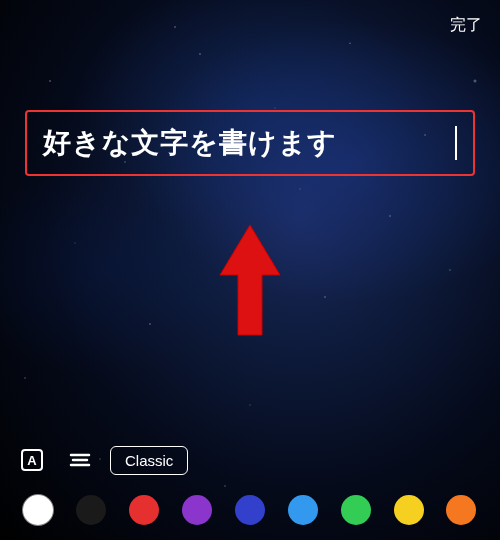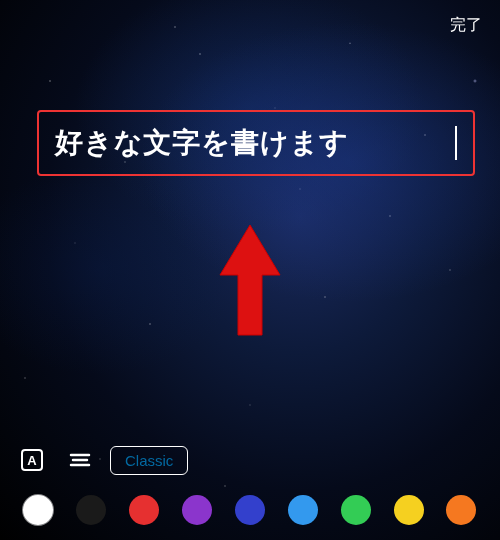--- a/index.html
+++ b/index.html
@@ -84,21 +84,21 @@
       font-weight: 500;
       background: none;
       border: none;
       cursor: pointer;
     }
 
     
     .text-input-container {
       position: absolute;
       top: 110px;
-      left: 37px;
+      left: 25px;
       right: 25px;
       z-index: 10;
     }
 
     .text-input-box {
       border: 2px solid #e33;
       border-radius: 4px;
       padding: 12px 16px;
       display: flex;
       align-items: center;
@@ -177,21 +177,21 @@
       display: flex;
       align-items: center;
       gap: 10px;
       flex: 1;
       overflow: hidden;
     }
 
     .font-option {
       padding: 5px 14px;
       border-radius: 6px;
-      color: #0369a1;
+      color: #ffffff;
       font-size: 15px;
       cursor: pointer;
       white-space: nowrap;
       flex-shrink: 0;
     }
 
     .font-option.selected {
       border: 1.5px solid #fff;
     }
 

